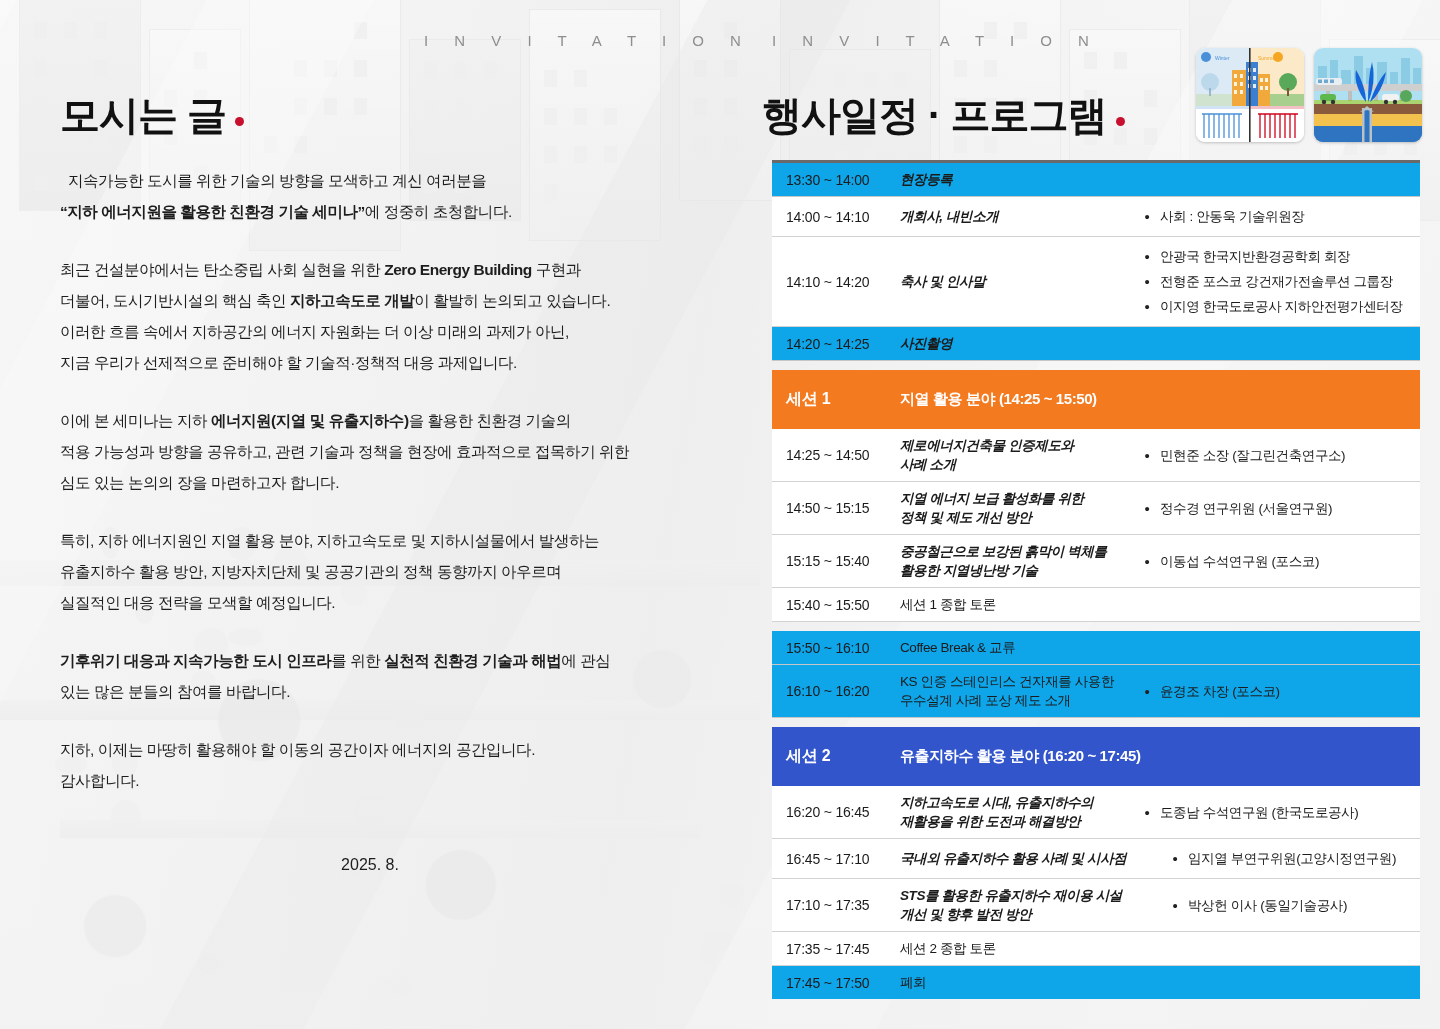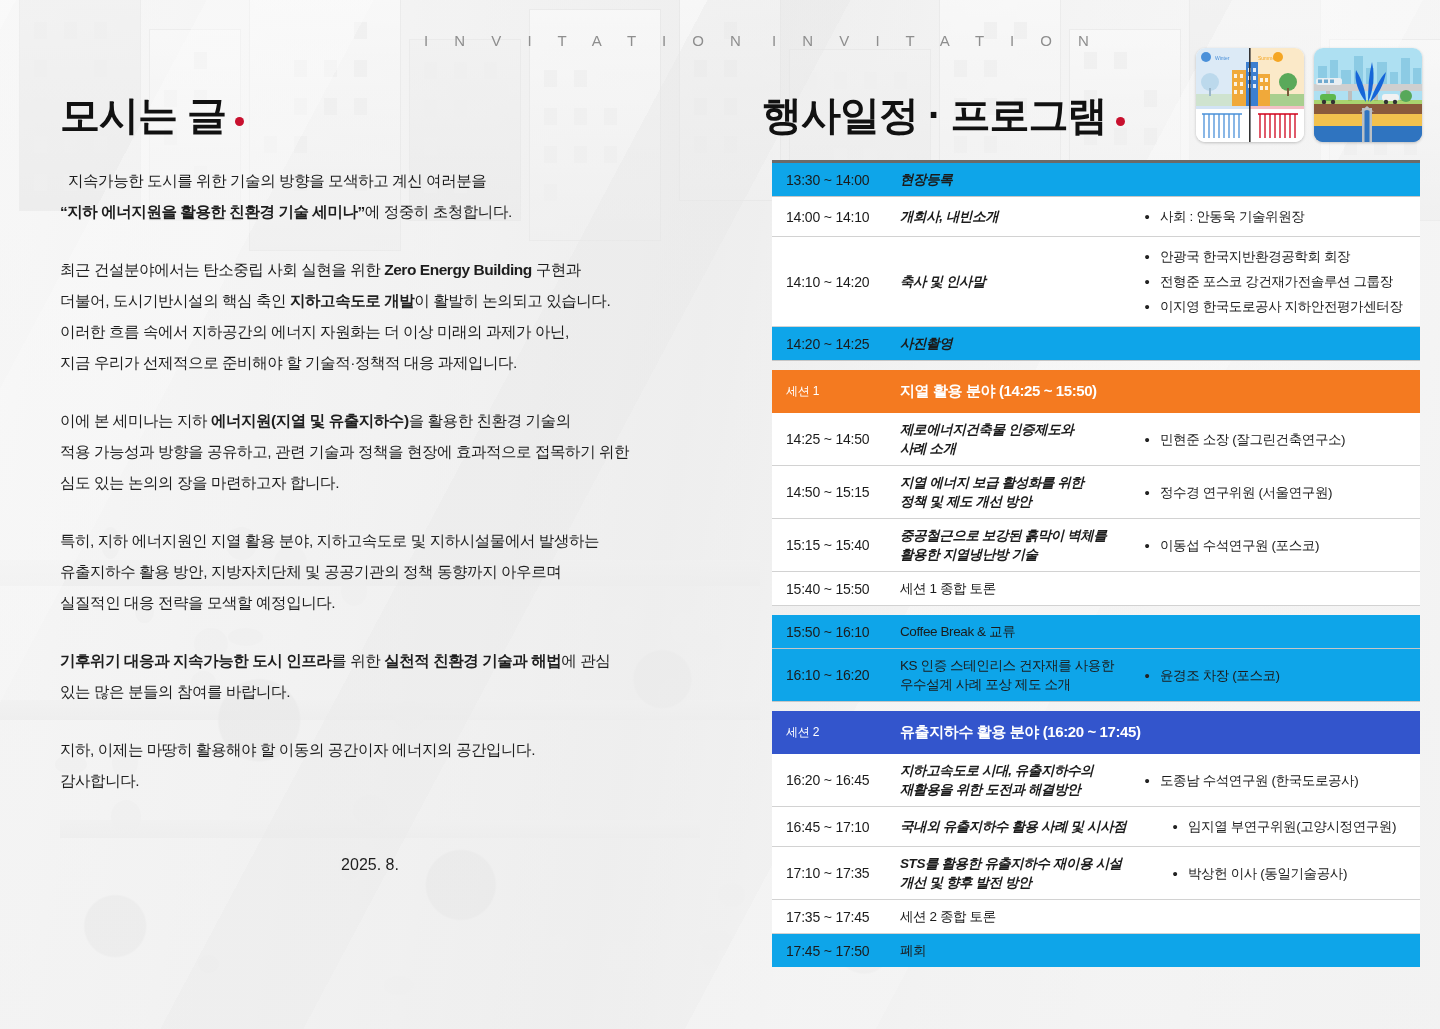--- a/index.html
+++ b/index.html
@@ -203,28 +203,28 @@
   
   .sess-bar {
     display: flex;
     align-items: center;
     min-height: 32px;
     color: #fff;
     font-weight: 700;
     letter-spacing: -0.4px;
   }
   .sess-bar .c-time {
-    font-weight: 400;
-    font-size: 12px;
+    font-weight: 700;
+    font-size: 16px;
     color: #fff;
     padding-top: 6px; padding-bottom: 6px;
   }
   .sess-bar .sess-title {
     font-size: 15px;
-    padding: 12px 0;
+    padding: 20px 0;
   }
   .grp-gap { height: 9px; background: transparent; }
 </style>
 </head>
 <body>
 
 <div id="page">
 
   <div class="bg-layer">
     <div class="bg-wash"></div>

